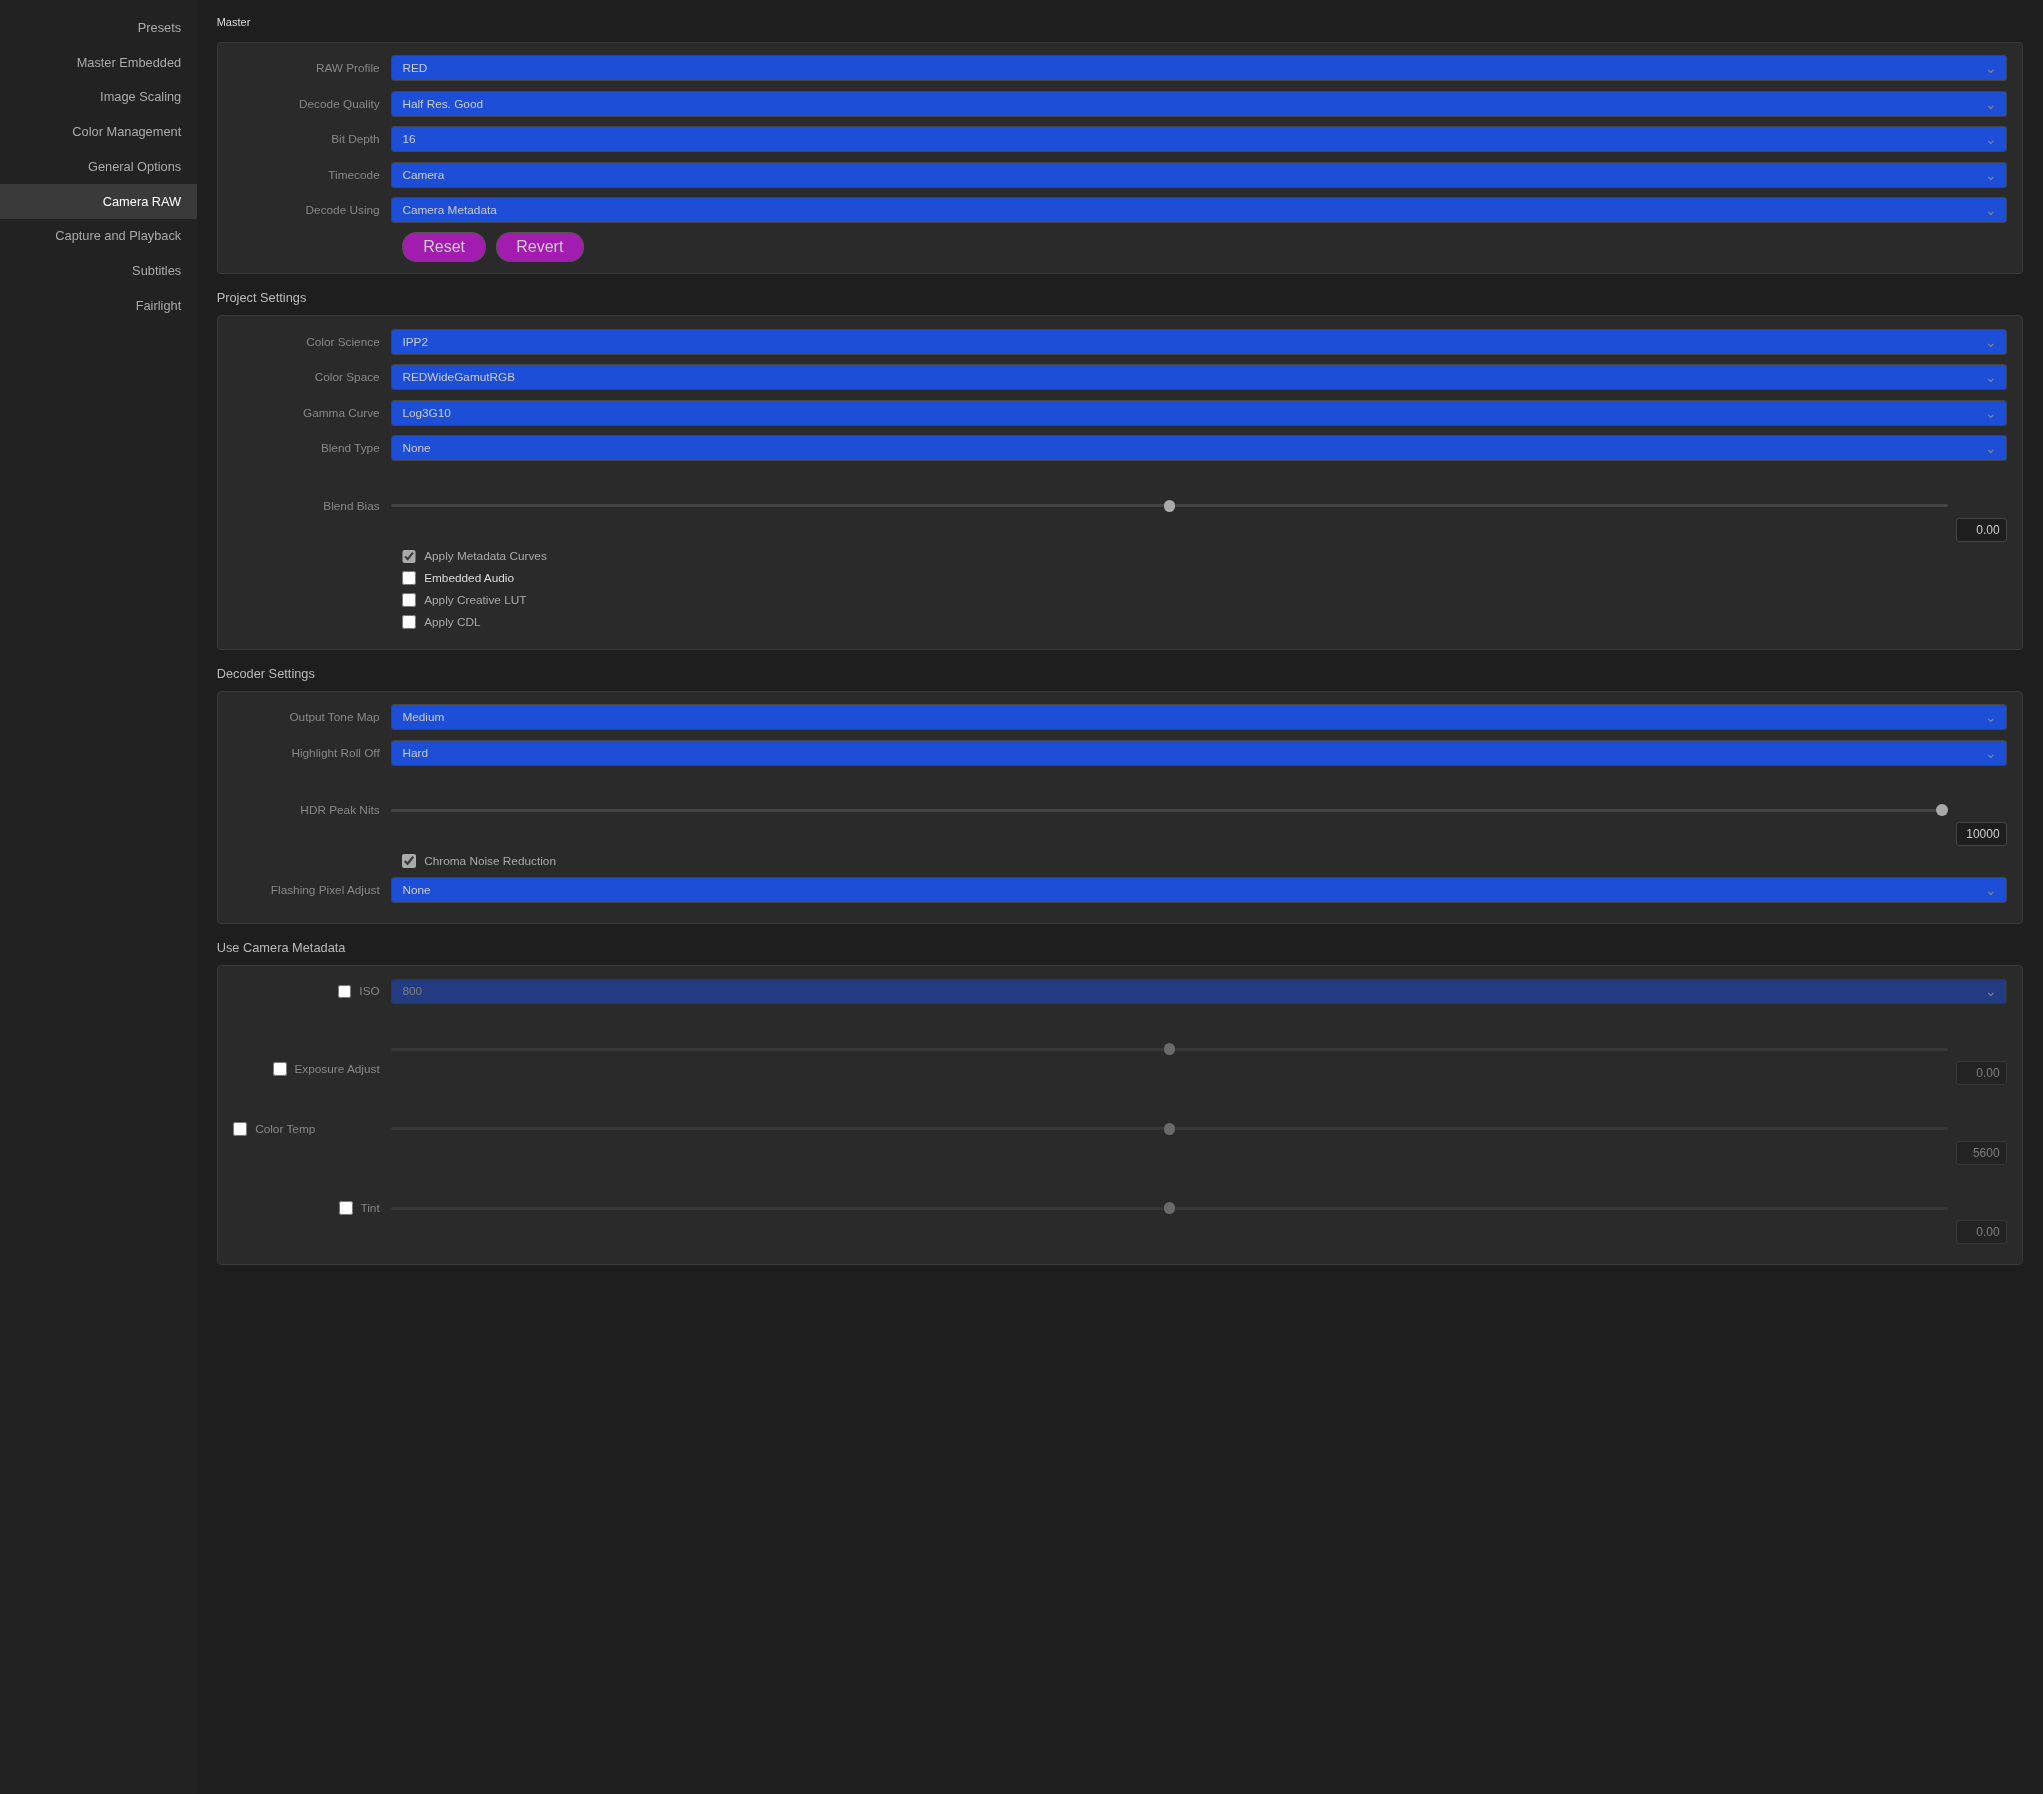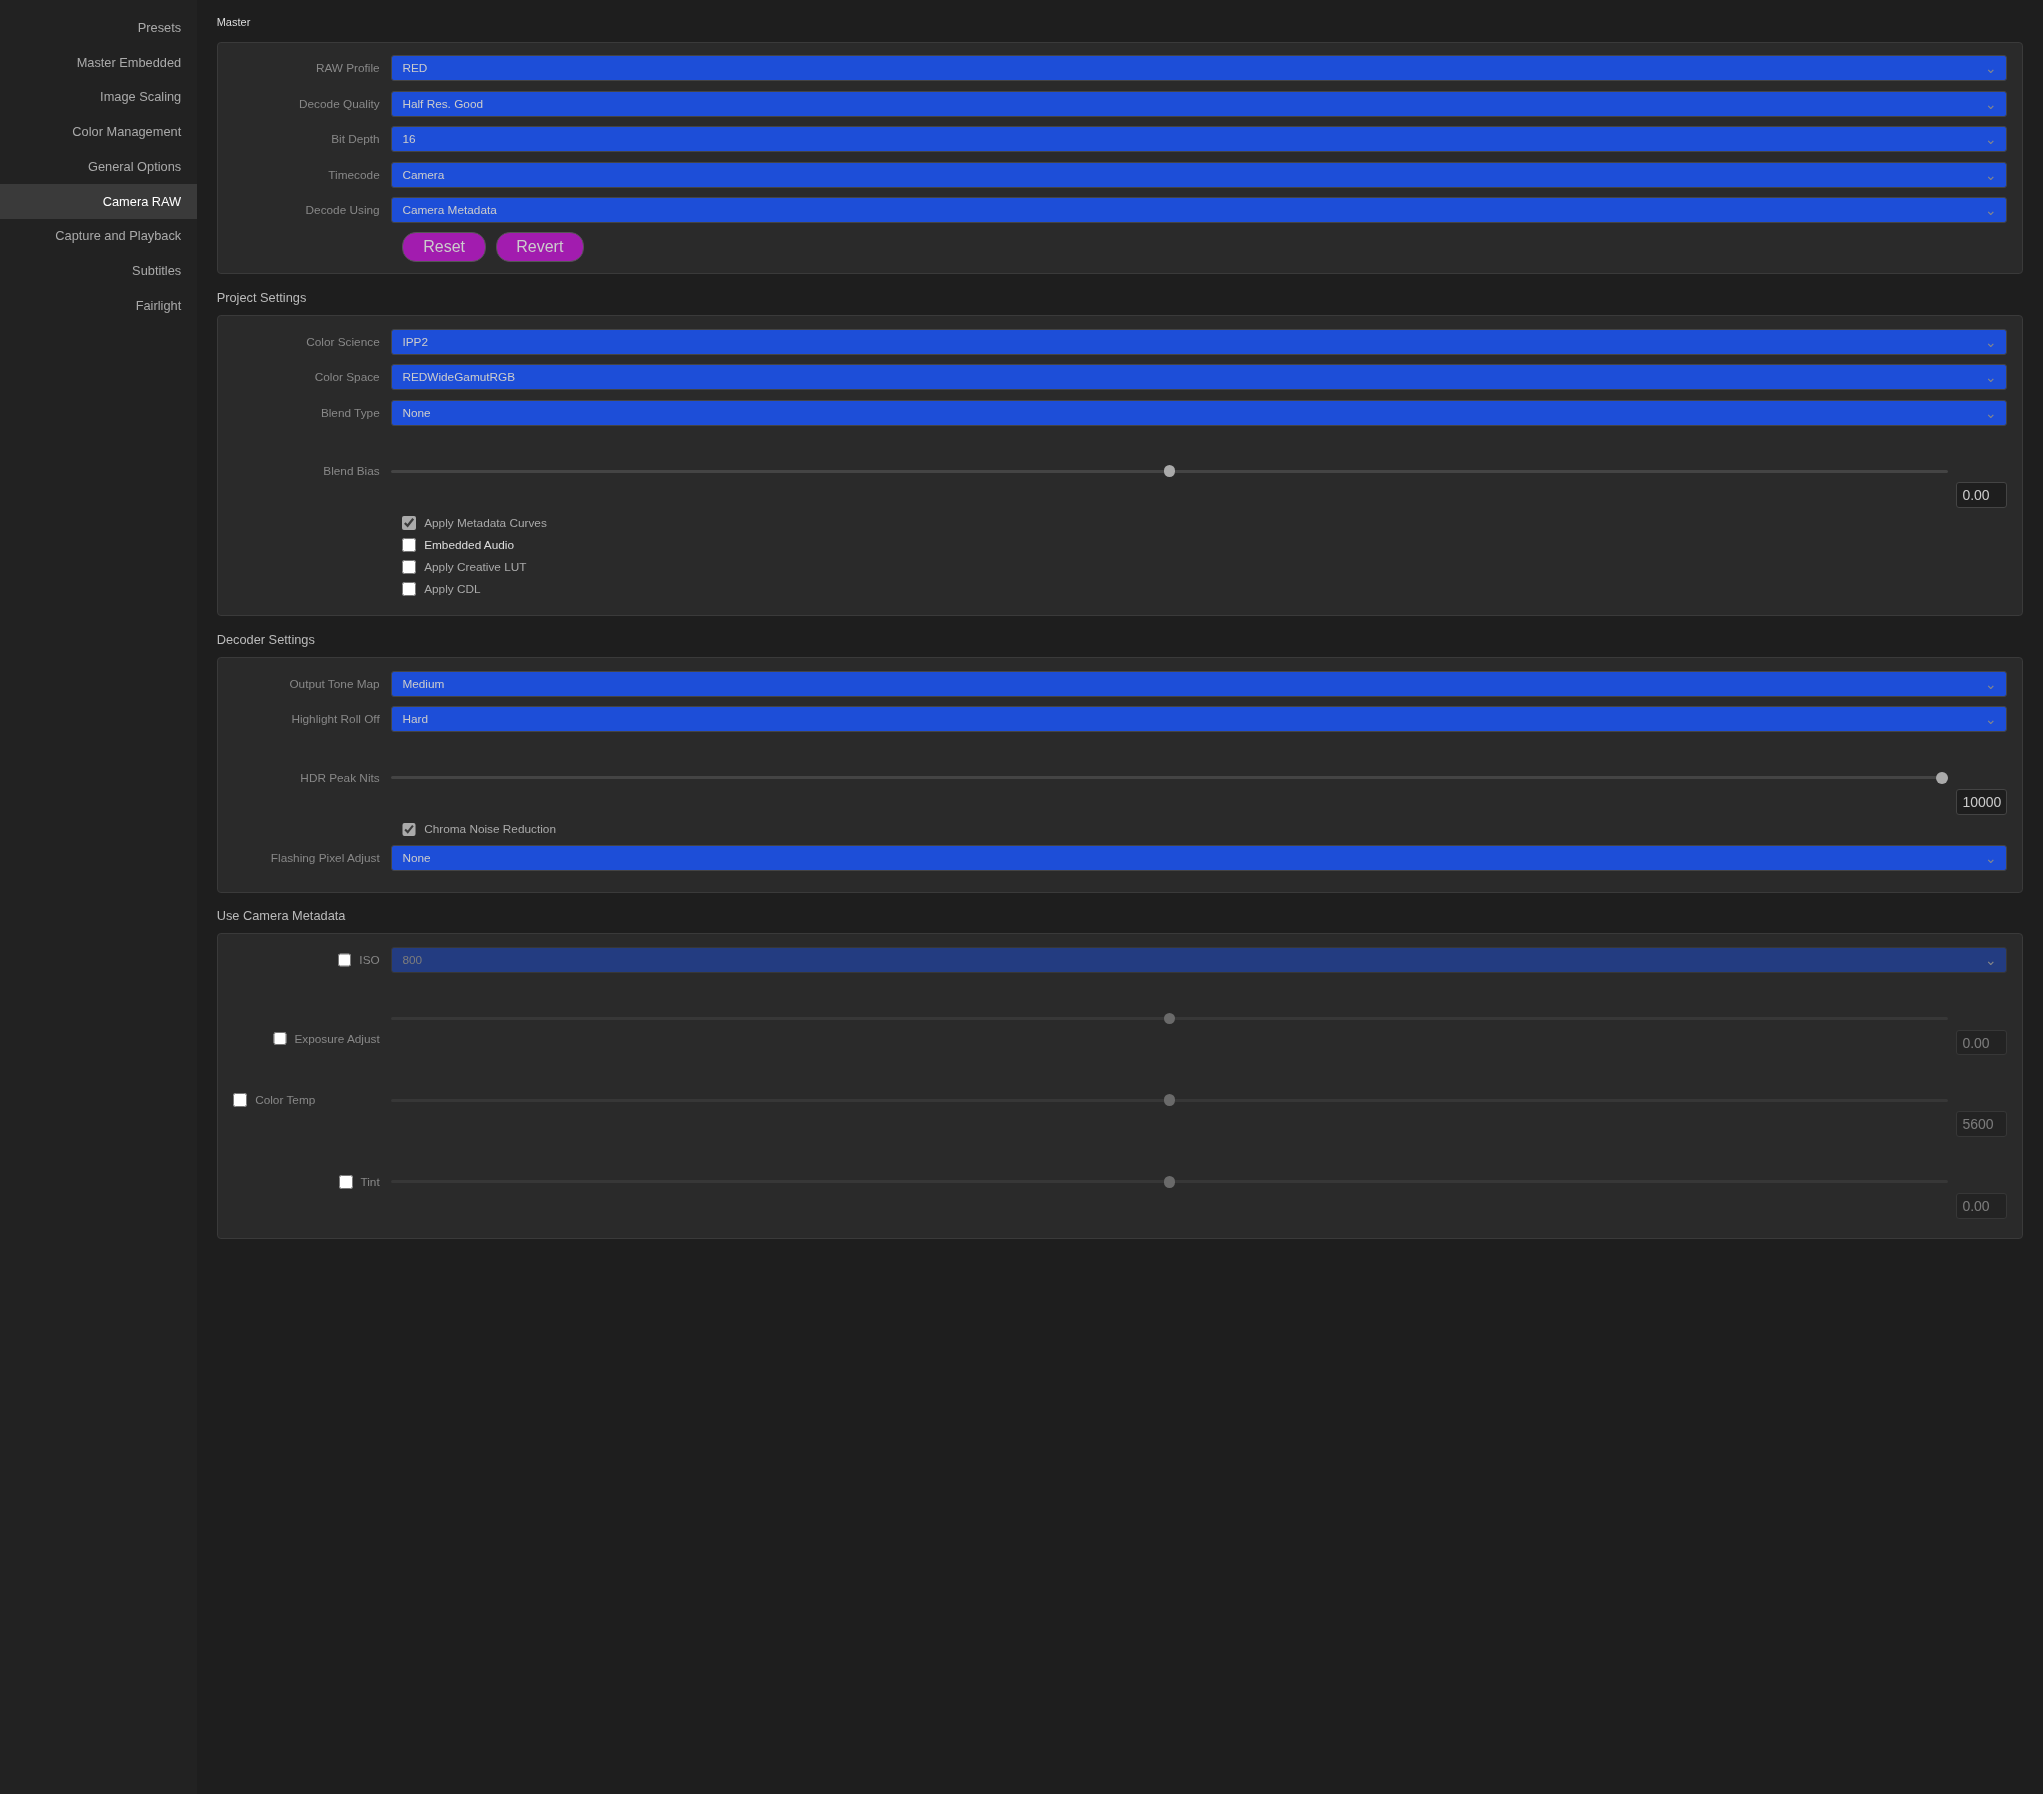--- a/index.html
+++ b/index.html
@@ -134,23 +134,23 @@
     .slider-input::-webkit-slider-thumb {
       -webkit-appearance: none;
       width: 11.8px;
       height: 11.8px;
       border-radius: 50%;
       background: #aaa;
       cursor: pointer;
     }
     .slider-value {
       width: 51px;
-      text-align: left;
+      text-align: right;
       color: #ccc;
-      font-size: 14px;
+      font-size: 12px;
       padding-left: 9.9px;
       background: #1e1e1e;
       border: 1px solid #444;
       border-radius: 3px;
       padding: 3.9px 5.9px;
       margin-left: 7.9px;
       margin-top: 48px;
     }
 
     
@@ -291,20 +291,30 @@
       <div class="form-label">Color Space</div>
       <div class="form-control">
         <div class="dropdown-wrapper">
           <select class="dropdown">
             <option>REDWideGamutRGB</option>
           </select>
         </div>
       </div>
     </div>
     <div class="form-row">
+      <div class="form-label">Gamma Curve</div>
+      <div class="form-control">
+        <div class="dropdown-wrapper">
+          <select class="dropdown">
+            <option>Log3G10</option>
+          </select>
+        </div>
+      </div>
+    </div>
+    <div class="form-row">
       <div class="form-label">Blend Type</div>
       <div class="form-control">
         <div class="dropdown-wrapper">
           <select class="dropdown">
             <option>None</option>
           </select>
         </div>
       </div>
     </div>
     <div class="form-row">

